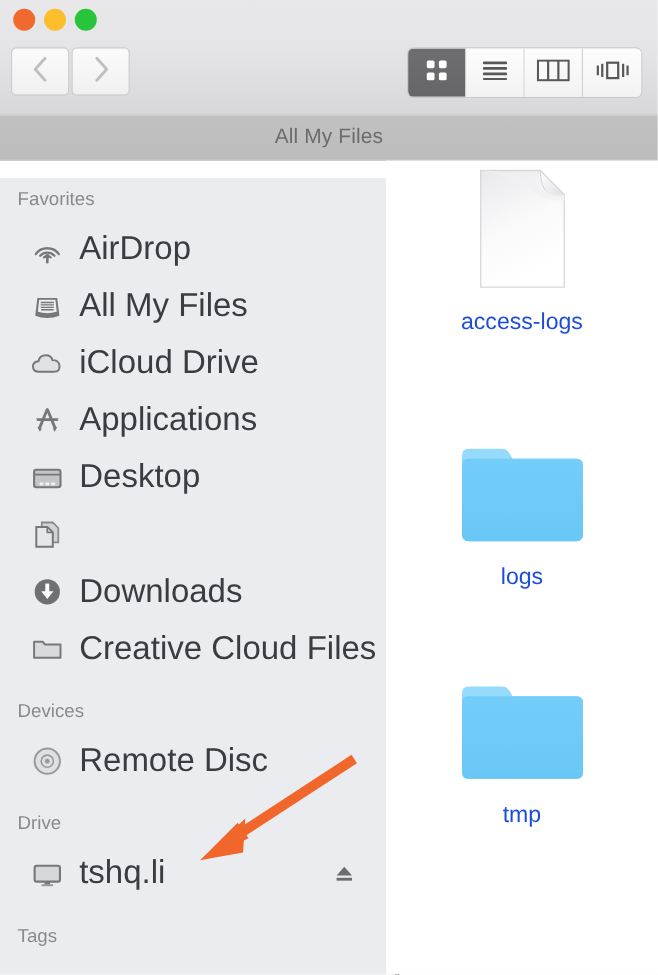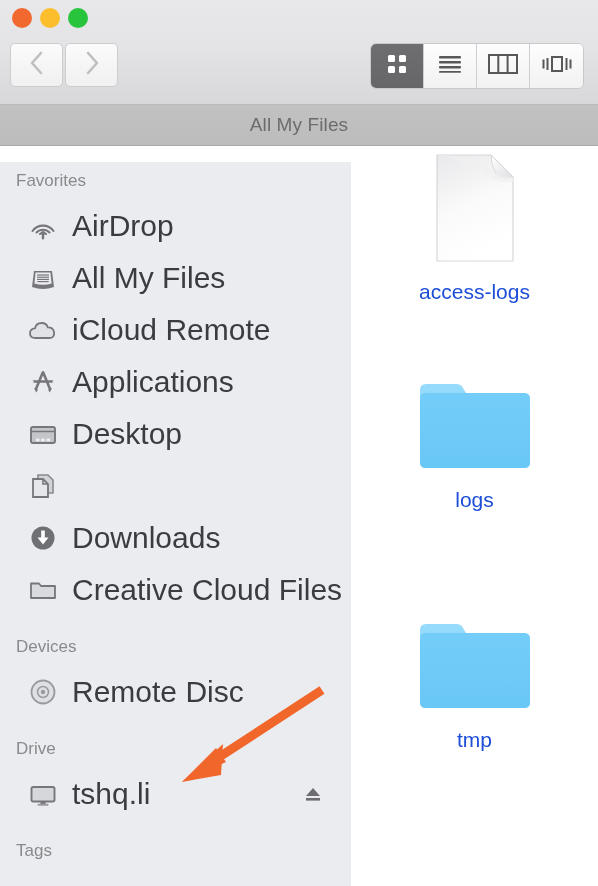--- a/index.html
+++ b/index.html
@@ -257,21 +257,21 @@
         <span class="sb-label">All My Files</span>
       </div>
 
       <div class="sb-item">
         <span class="sb-icon">
           <svg width="32" height="30" viewBox="0 0 32 30">
             <path d="M8.5 23 Q3 23 3 18.2 Q3 13.8 8 13.4 Q9 8 14.6 8 Q19.6 8 20.8 12.4
                      Q26 12.2 27 16.8 Q28 23 22 23 Z" fill="#e1e2e5" stroke="#77777b" stroke-width="1.8" stroke-linejoin="round"></path>
           </svg>
         </span>
-        <span class="sb-label">iCloud Remote</span>
+        <span class="sb-label">iCloud Drive</span>
       </div>
 
       <div class="sb-item">
         <span class="sb-icon">
           <svg width="30" height="30" viewBox="0 0 30 30">
             <g stroke="#77777b" stroke-width="2.6" stroke-linecap="round" fill="none">
               <line x1="14.8" y1="5.5" x2="8" y2="22"></line>
               <line x1="15.2" y1="5.5" x2="22" y2="22"></line>
             </g>
             <g fill="#77777b">
@@ -393,21 +393,21 @@
               </linearGradient>
             </defs>
             <path d="M8 3 L62 3 L84 25 L84 109 L8 109 Z" fill="url(#docShade)" stroke="#d8d8dc" stroke-width="1.2"></path>
             <path d="M62 3 Q63 20 70 24 Q78 28 84 25 L62 3 Z" fill="url(#curl)" stroke="#d8d8dc" stroke-width="1"></path>
             <path d="M8 3 Q34 6 52 20 Q68 32 84 30 L84 25 Q70 26 60 16 Q46 4 8 3 Z" fill="#f0f0f2" opacity="0.75"></path>
           </svg>
         </span>
         <span class="file-label">access-logs</span>
       </div>
 
-      <div class="file-item" style="top: 232px;">
+      <div class="file-item" style="top: 256px;">
         <span>
           <svg width="118" height="94" viewBox="0 0 118 94">
             <defs>
               <linearGradient id="fTab" x1="0" y1="0" x2="0" y2="1">
                 <stop offset="0%" stop-color="#96dbfb"></stop>
                 <stop offset="100%" stop-color="#7fd2fa"></stop>
               </linearGradient>
               <linearGradient id="fBody" x1="0" y1="0" x2="0" y2="1">
                 <stop offset="0%" stop-color="#74cdf9"></stop>
                 <stop offset="100%" stop-color="#69c7f6"></stop>

